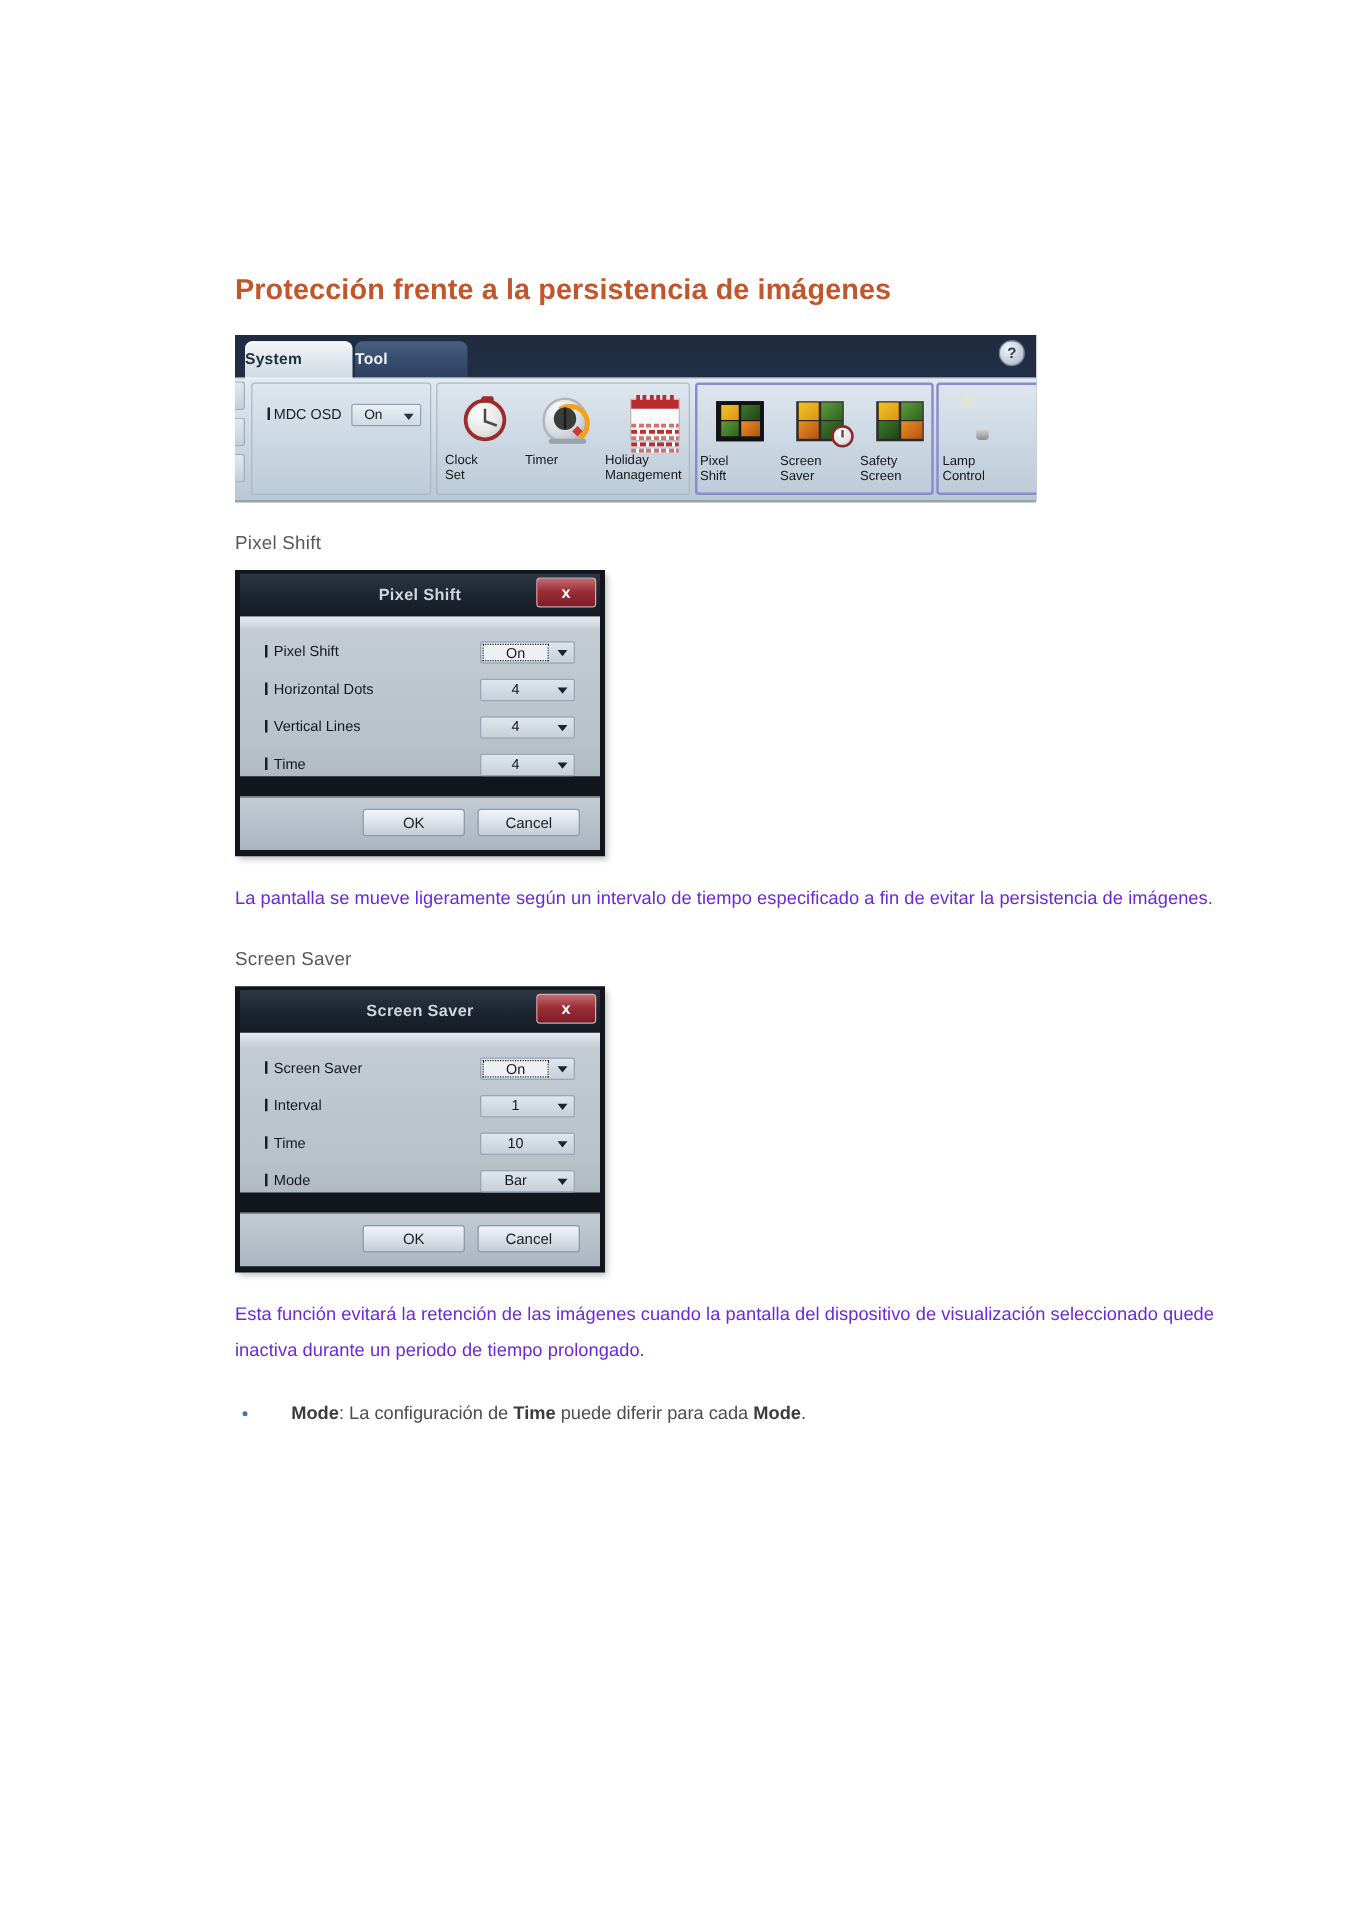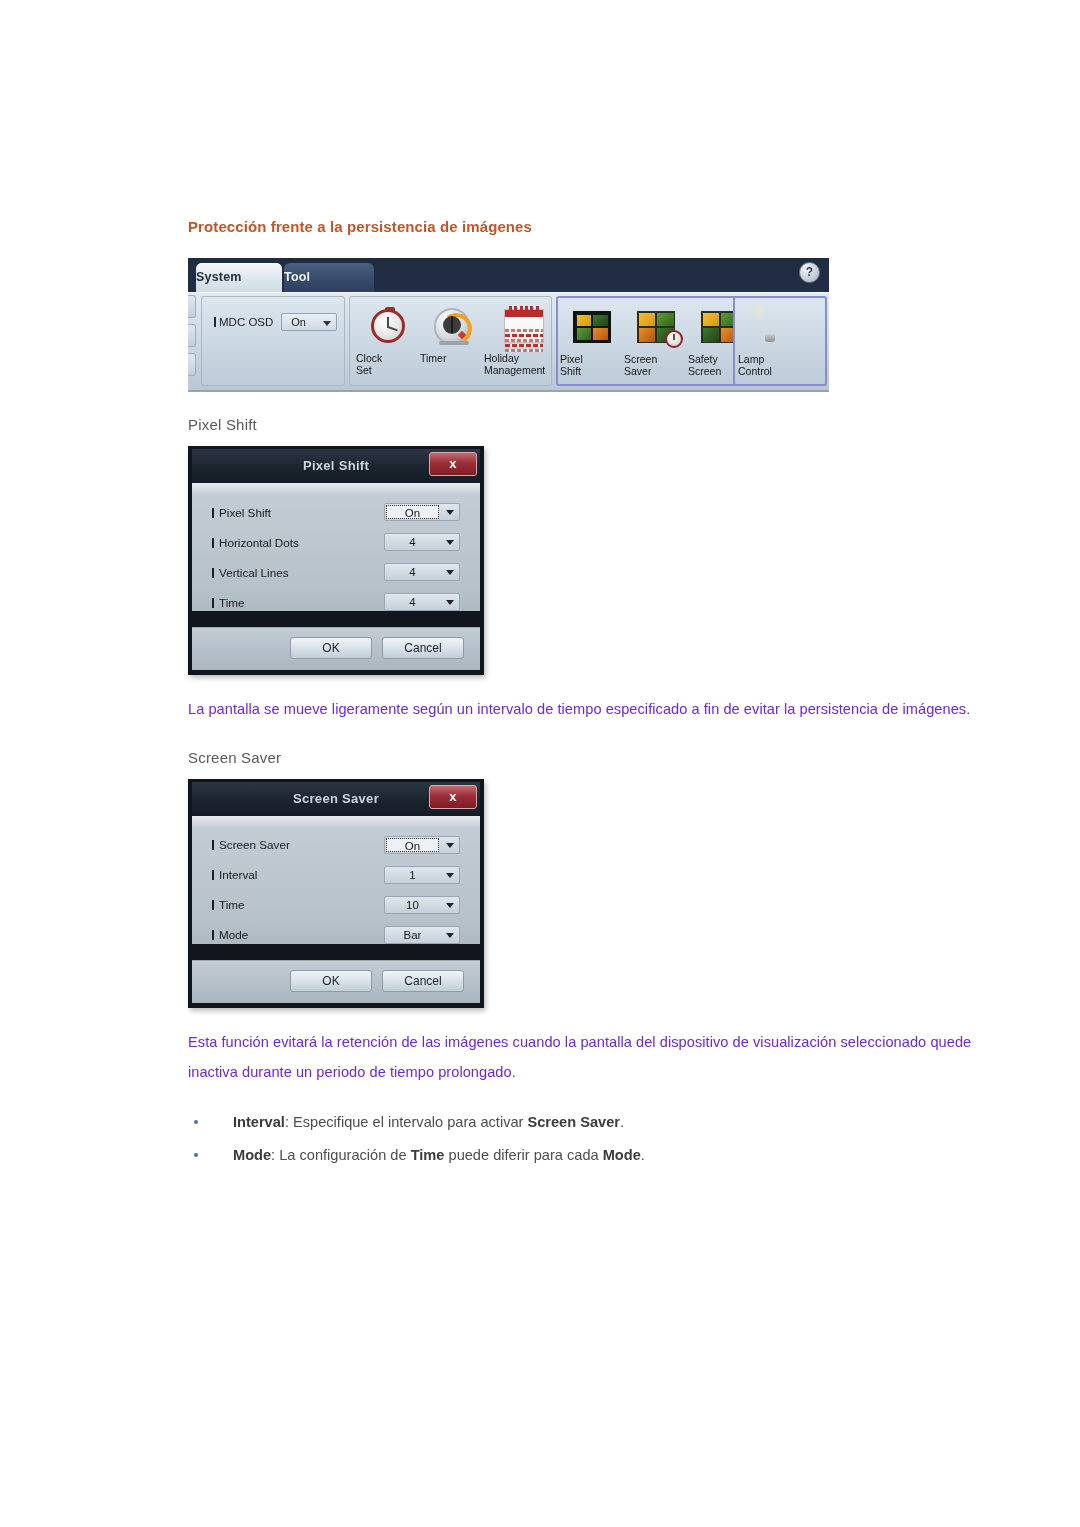--- a/index.html
+++ b/index.html
@@ -24,21 +24,21 @@
   .content {
     position: absolute;
     left: 188px;
     top: 218px;
     width: 830px;
   }
 
   
   .doc-title {
     color: #c1562a;
-    font-size: 15px;
+    font-size: 23px;
     font-weight: bold;
     letter-spacing: 0.1px;
     margin: 0 0 22px 0;
     line-height: 1.2;
   }
 
   
   .sub-head {
     color: #58595b;
     font-size: 15px;
@@ -165,21 +165,21 @@
     top: 3px;
     height: 90px;
     background: linear-gradient(180deg,#dde6ee 0%, #ccd8e3 50%, #bdccd9 100%);
     border: 1px solid #a9b7c6;
     border-radius: 3px;
     box-sizing: border-box;
   }
   .group.g1 { left: 13px;  width: 144px; }
   .group.g2 { left: 161px; width: 203px; }
   .group.g3 { left: 368px; width: 191px; border: 2px solid #8b8ccb; }
-  .group.g4 { left: 545px; width: 94px;  border: 2px solid #8b8ccb; }
+  .group.g4 { left: 561px; width: 94px;  border: 2px solid #8b8ccb; }
 
   .osd-row {
     position: absolute;
     left: 12px; top: 16px;
     display: flex;
     align-items: center;
     gap: 8px;
   }
   .osd-label {
     font-size: 11.5px;
@@ -717,22 +717,18 @@
         <div class="btn">OK</div>
         <div class="btn">Cancel</div>
       </div>
     </div>
 
     <p class="para">Esta función evitará la retención de las imágenes cuando la pantalla del dispositivo de visualización seleccionado quede inactiva durante un periodo de tiempo prolongado.</p>
 
     <ul class="bullets">
       <li>
         <span class="dot"></span>
-        <span class="b">Interval</span><span>: Especifique el intervalo para activar </span><span class="b">Screen Saver</span><span>.</span>
-      </li>
-      <li>
-        <span class="dot"></span>
         <span class="b">Mode</span><span>: La configuración de </span><span class="b">Time</span><span> puede diferir para cada </span><span class="b">Mode</span><span>.</span>
       </li>
     </ul>
 
   </div>
 </div>
 
 </body></html>

